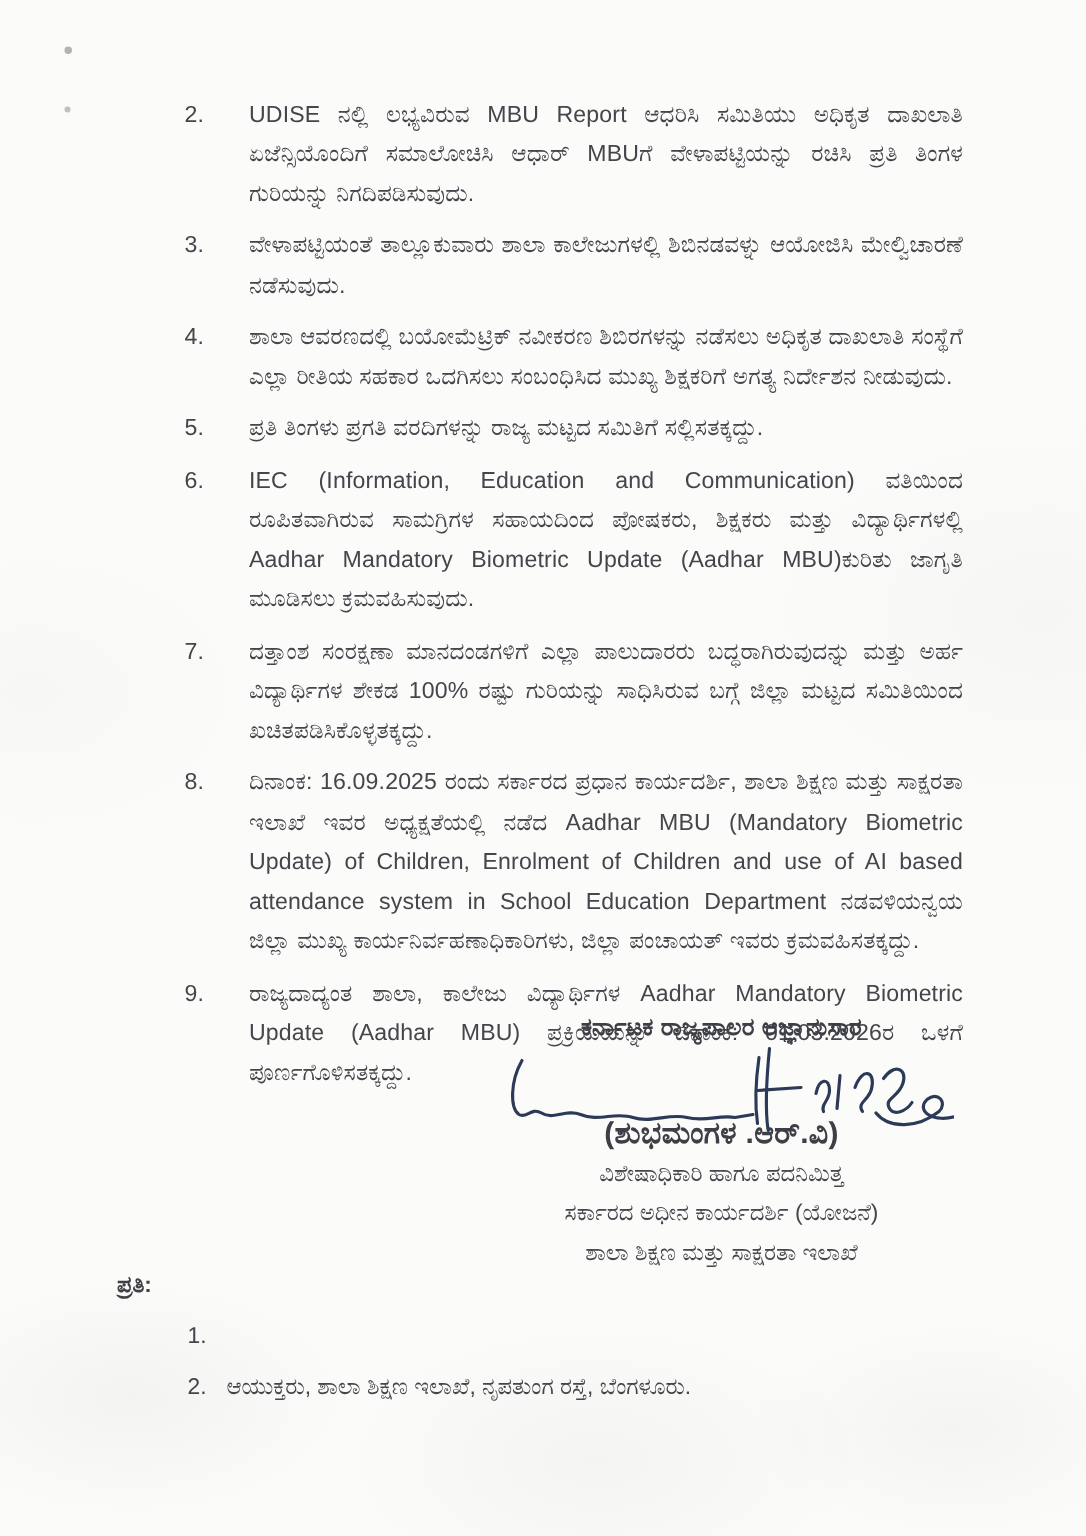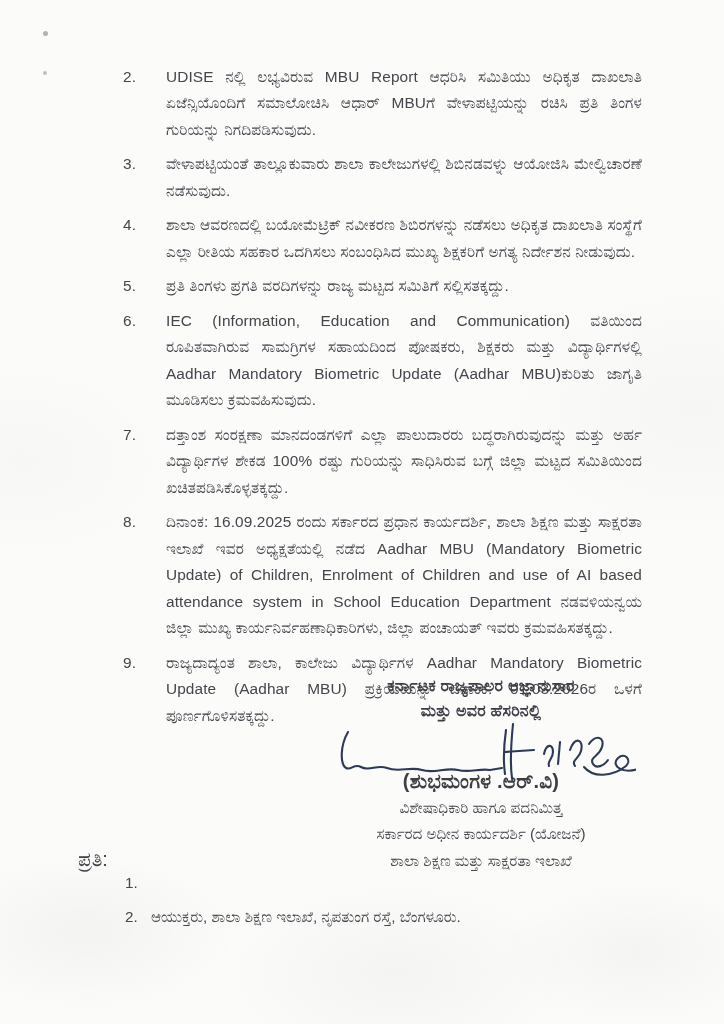--- a/index.html
+++ b/index.html
@@ -91,24 +91,24 @@
     color: #46474d;
   }
 
   .copy-section {
     position: absolute;
     left: 78px;
     top: 848px;
     width: 560px;
   }
   .copy-label {
-    font-weight: 400;
-    font-size: 20px;
+    font-weight: 700;
+    font-size: 15px;
     color: #3f4046;
-    margin-bottom: 1px;
+    margin-bottom: 15px;
   }
   .copy-list { margin-left: 47px; }
   .copy-item {
     display: flex;
     font-size: 15.2px;
     line-height: 1.5;
     margin-bottom: 11px;
     color: #45464c;
   }
   .copy-item .num { flex: 0 0 26px; }
@@ -151,21 +151,20 @@
       <span class="txt">ದಿನಾಂಕ: 16.09.2025 ರಂದು ಸರ್ಕಾರದ ಪ್ರಧಾನ ಕಾರ್ಯದರ್ಶಿ, ಶಾಲಾ ಶಿಕ್ಷಣ ಮತ್ತು ಸಾಕ್ಷರತಾ ಇಲಾಖೆ ಇವರ ಅಧ್ಯಕ್ಷತೆಯಲ್ಲಿ ನಡೆದ Aadhar MBU (Mandatory Biometric Update) of Children, Enrolment of Children and use of AI based attendance system in School Education Department ನಡವಳಿಯನ್ವಯ ಜಿಲ್ಲಾ ಮುಖ್ಯ ಕಾರ್ಯನಿರ್ವಹಣಾಧಿಕಾರಿಗಳು, ಜಿಲ್ಲಾ ಪಂಚಾಯತ್ ಇವರು ಕ್ರಮವಹಿಸತಕ್ಕದ್ದು.</span>
     </div>
     <div class="li">
       <span class="num">9.</span>
       <span class="txt">ರಾಜ್ಯದಾದ್ಯಂತ ಶಾಲಾ, ಕಾಲೇಜು ವಿದ್ಯಾರ್ಥಿಗಳ Aadhar Mandatory Biometric Update (Aadhar MBU) ಪ್ರಕ್ರಿಯೆಯನ್ನು ದಿನಾಂಕ: 01.03.2026ರ ಒಳಗೆ ಪೂರ್ಣಗೊಳಿಸತಕ್ಕದ್ದು.</span>
     </div>
   </div>
 
   <div class="sig-block">
     <div class="sig-order">ಕರ್ನಾಟಕ ರಾಜ್ಯಪಾಲರ ಆಜ್ಞಾನುಸಾರ</div>
-    <div class="sig-order">ಮತ್ತು ಅವರ ಹೆಸರಿನಲ್ಲಿ</div>
     <div class="sig-scribble">
       <svg width="300" height="62" viewBox="0 0 300 62">
         <g fill="none" stroke="#2c3a58" stroke-width="2.1" stroke-linecap="round" stroke-linejoin="round">
           <path d="M12,10 C4,24 4,42 10,46 C15,49 18,41 25,45 C33,50 41,42 51,46 C63,51 74,44 86,48 C98,52 110,45 122,48 C134,51 144,46 154,48 L166,46"></path>
           <path d="M170,8 C168,22 167,38 169,52"></path>
           <path d="M177,2 C175,22 174,42 176,56"></path>
           <path d="M169,30 L198,28"></path>
           <path d="M208,32 c2,-10 9,-11 9,-2 c0,7 -6,9 -4,14"></path>
           <path d="M224,20 l-2,22"></path>
           <path d="M234,28 c5,-14 14,-11 11,1 c-2,8 -10,9 -6,15"></path>

